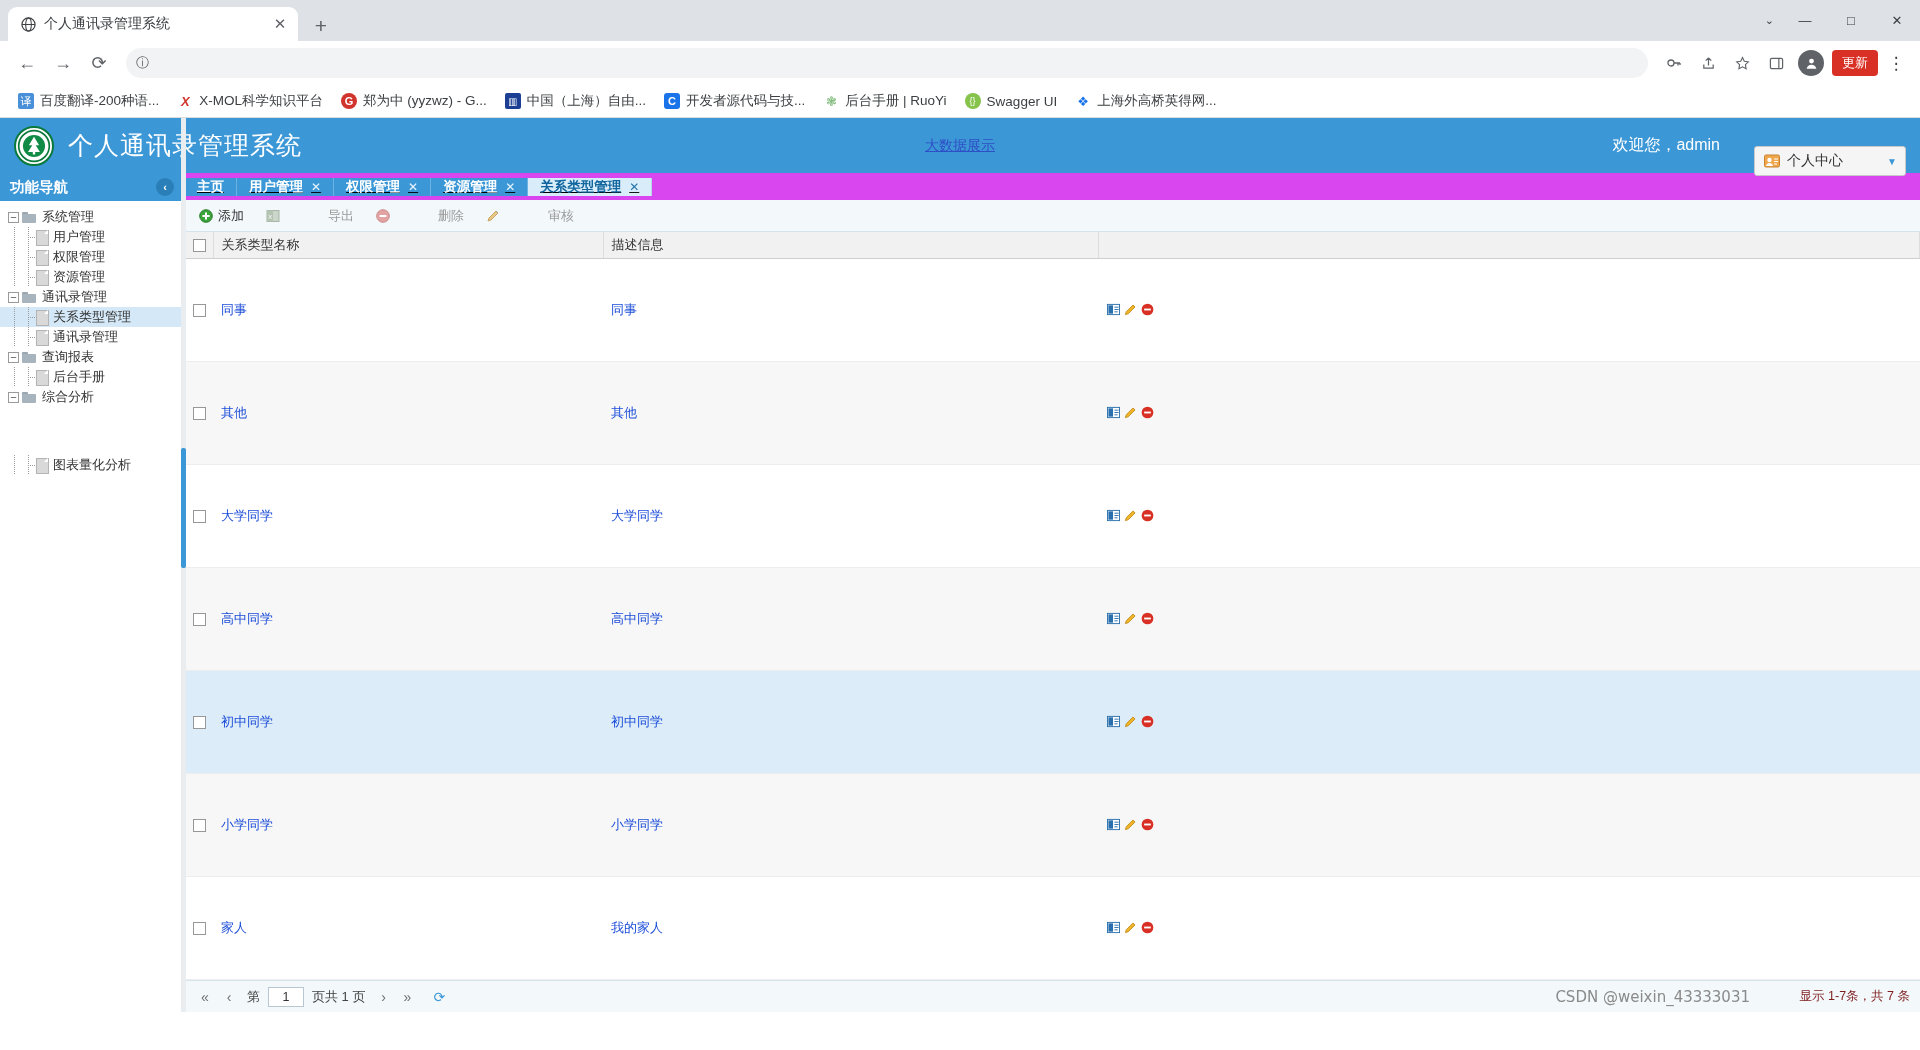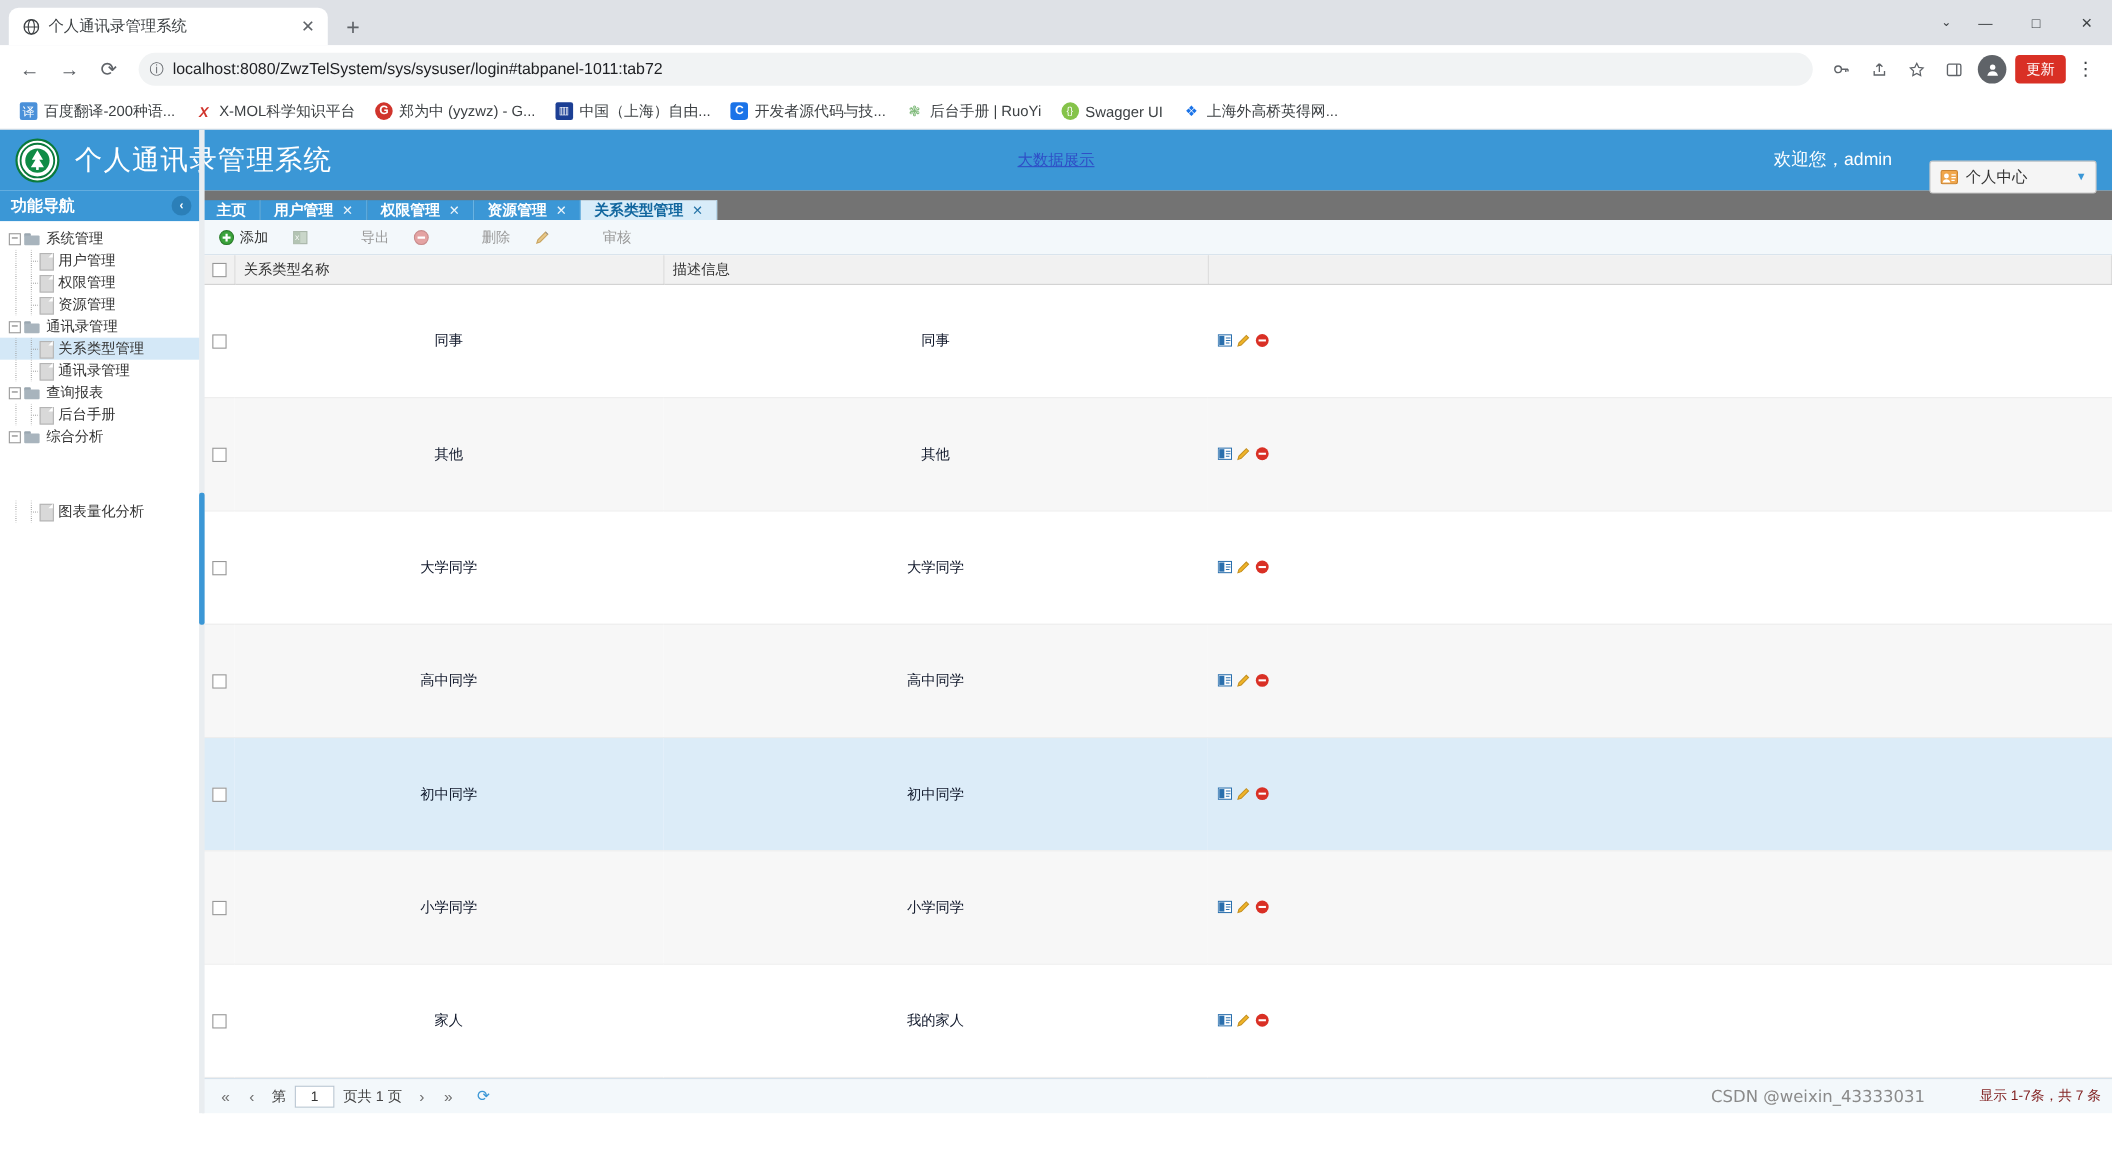--- a/index.html
+++ b/index.html
@@ -149,22 +149,22 @@
   .page-ico { width: 12px; height: 14px; margin-right: 5px; flex:0 0 12px; position: relative; }
   .page-ico::before { content:''; position:absolute; left:0;top:0;width:11px;height:14px;
     background:#d9d9d9; border:1px solid #b4b4b4; }
   .page-ico::after { content:''; position:absolute; right:0;top:0;border-width:0 0 4px 4px;
     border-style:solid; border-color: transparent transparent #fff transparent; }
   .tlabel { font-size: 13px; color: #333; }
 
   
   .main { flex: 1; display: flex; flex-direction: column; min-width: 0; background: #fff; }
   .tabsbar {
-    height: 27px; background: #737373; display: flex; align-items: flex-end;
-    padding-left: 0; flex: 0 0 27px;
+    height: 27px; background: #d946ef; display: flex; align-items: center;
+    padding-left: 0; flex: 0 0 27px; text-decoration: underline;
   }
   .atab {
     display: flex; align-items: center; padding: 0 12px; color: #fff; font-size: 13.5px;
     font-weight: bold; border-right: 1px solid #6ab3e2; gap: 8px; position: relative;
     background: #3b97d6; cursor: pointer;
   }
   .atab.active { background: #d8ecf9; color: #11669e; border-right: 1px solid #b6d6ea; }
   .atab .tx { font-size: 12px; font-weight: normal; opacity: .9; }
   .atab.active .tx { color: #11669e; }
 
@@ -180,21 +180,21 @@
   .tbtn .bi { width: 14px; height: 14px; display:flex; align-items:center; justify-content:center; }
 
   
   .gridwrap { flex: 1; display:flex; flex-direction: row; min-height: 0; background:#fff; }
   table.grid { width: 100%; border-collapse: collapse; table-layout: fixed; }
   table.grid th {
     background: #f1f1f1; border-bottom: 1px solid #cfcfcf; border-right: 1px solid #dcdcdc;
     height: 26px; font-size: 13px; font-weight: normal; text-align: left; padding: 0 8px; color: #333;
   }
   table.grid td {
-    height: 25px; font-size: 13px; padding: 0 8px; border-bottom: 1px solid #ededed; color: #0f172a; text-align: center;
+    height: 25px; font-size: 13px; padding: 0 8px; border-bottom: 1px solid #ededed; color: #1d4ed8;
   }
   table.grid tr.alt td { background: #f7f7f7; }
   table.grid tr.hl td { background: #dcecf8; }
   .cb { width: 13px; height: 13px; border: 1px solid #979797; background: #fff; display: inline-block;
     vertical-align: middle; }
   .col-cb { width: 28px; }
   .col-name { width: 390px; }
   .col-desc { width: 495px; }
   .col-act { width: auto; }
   .acts { display: flex; align-items: center; gap: 3px; }
@@ -249,21 +249,20 @@
       <span class="wc close">✕</span>
     </div>
   </div>
 
   <div class="toolbar">
     <span class="navbtn">←</span>
     <span class="navbtn">→</span>
     <span class="navbtn">⟳</span>
     <div class="omnibox">
       <span class="info">ⓘ</span>
-      <span class="url" title="localhost:8080/ZwzTelSystem/sys/sysuser/login#tabpanel-1011:tab72">localhost:8080/ZwzTelSystem/sys/sysuser/login#tabpanel-1011:tab72</span>
     </div>
     <span class="tb-icon">
       <svg width="16" height="16" viewBox="0 0 16 16">
           <circle cx="5" cy="8" r="3" fill="none" stroke="#5f6368" stroke-width="1.3"></circle>
           <path d="M8 8h6M12 8v2.5M14 8v2" stroke="#5f6368" stroke-width="1.3" fill="none"></path>
         </svg>
     </span>
     <span class="tb-icon">
       <svg width="15" height="15" viewBox="0 0 16 16">
           <path d="M8 2v8M8 2l3 3M8 2L5 5M3 9v4h10V9" stroke="#5f6368" stroke-width="1.3" fill="none"></path>

